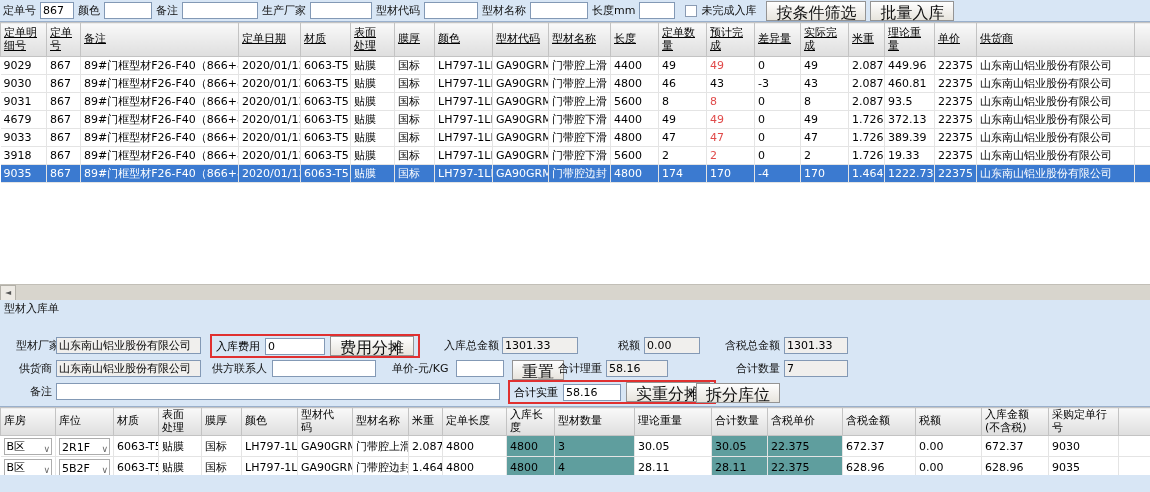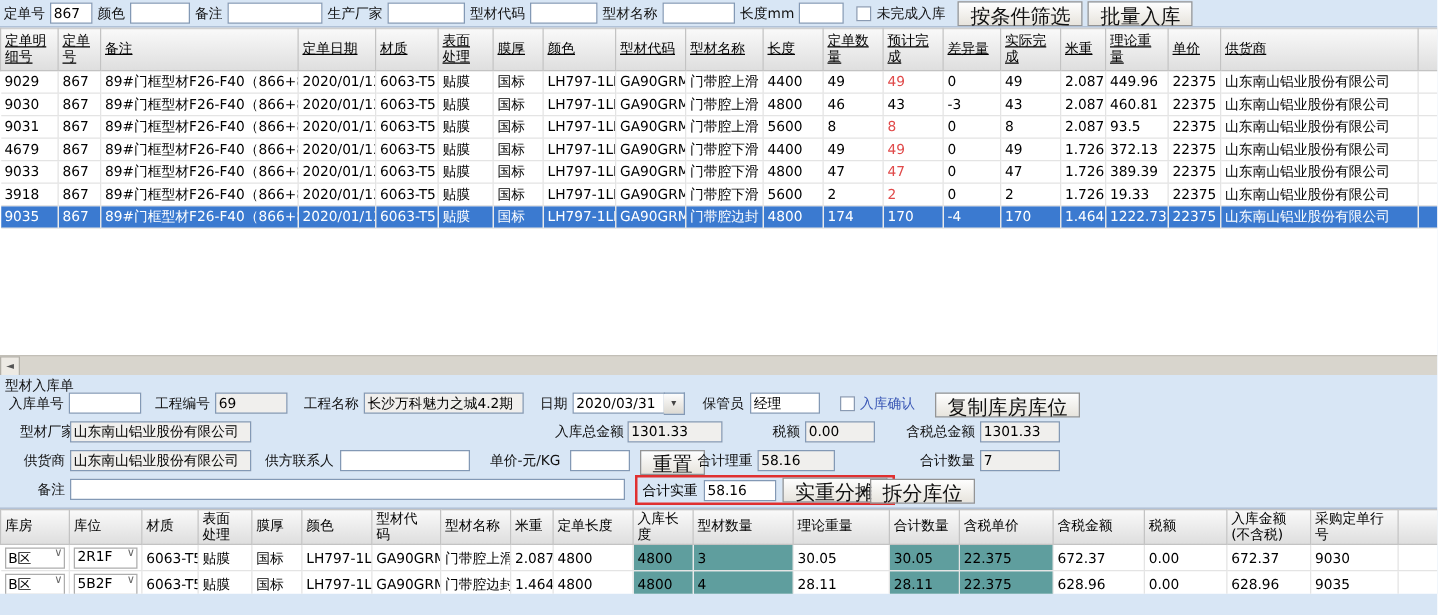--- a/index.html
+++ b/index.html
@@ -25,21 +25,21 @@
        background:linear-gradient(#f9f9f9,#dedede); border:1px solid #c3c3c3;
        padding:1px 8px 1px 3px; line-height:1.15; }
   td { border-right:1px solid #e4e4e4; border-bottom:1px solid #e4e4e4;
        padding:1px 3px; white-space:nowrap; overflow:hidden; height:18px; }
   .order-tbl th { height:34px;text-decoration:underline; }
   tr.selected td { background:#3b7ad0; color:#fff; }
   td.red { color:#e04a4a; }
   td.teal { background:#5f9e9e; }
   .in-tbl th { height:27px; }
   .in-tbl td { height:21px; }
-  .combo { display:flex; align-items:flex-start; height:17px; border:1px solid #adadad; background:#fff; padding:0 1px 0 2px; }
+  .combo { display:flex; align-items:flex-end; height:17px; border:1px solid #adadad; background:#fff; padding:0 1px 0 2px; }
   .combo .chev { margin-left:auto; color:#666; font-size:9px; line-height:9px; }
 
   
   .hscroll { height:16px; background:#d8d5cd; display:flex; align-items:center; border-top:1px solid #c2bfb7; }
   .hs-btn { width:16px; height:16px; background:#edeae4; border:1px solid #b3b0a8; color:#555;
             font-size:8px; line-height:14px; text-align:center; }
 
   
   .bottom { position:relative; height:175px; background:#d8e6f5; }
   .grp-title { position:absolute; left:4px; top:1px; color:#111; }
@@ -285,40 +285,29 @@
         </tbody>
       </table>
   </div>
   <div class="hscroll">
     <div class="hs-btn">◄</div>
   </div>
 
   <div class="bottom">
     <div class="grp-title">型材入库单</div>
 
-    <div class="frow" style="top:14px">
-      <span class="fl r" style="left:5px;width:46px">入库单号</span>
-      <input class="txt fi" style="left: 55px; width: 58px;" value="">
-      <span class="fl" style="left:124px">工程编号</span>
-      <input class="txt ro fi" style="left: 172px; width: 58px;" value="69">
-      <span class="fl" style="left:243px">工程名称</span>
-      <input class="txt ro fi" style="left: 291px; width: 128px;" value="长沙万科魅力之城4.2期">
-      <span class="fl" style="left:432px">日期</span>
-      <input class="txt fi" style="left: 458px; width: 74px;" value="2020/03/31">
-      <span class="dd-btn" style="left:531px">▾</span>
-      <span class="fl" style="left:562px">保管员</span>
-      <input class="txt fi" style="left: 600px; width: 56px;" value="经理">
-      <span class="cb fi" style="left:672px;top:3px"></span>
-      <span class="fl blue-lbl" style="left:688px">入库确认</span>
-      <button class="btn fi" style="left:748px">复制库房库位</button>
-    </div>
 
     <div class="frow" style="top:37px">
       <span class="fl" style="left:16px">型材厂家</span>
       <input class="txt ro fi" style="left: 56px; width: 145px;" value="山东南山铝业股份有限公司">
+      <div class="redbox" style="left:210px">
+        <span>入库费用</span>
+        <input class="txt" style="width: 60px;" value="0">
+        <button class="btn">费用分摊</button>
+      </div>
       <span class="fl" style="left:444px">入库总金额</span>
       <input class="txt ro fi" style="left: 502px; width: 76px;" value="1301.33">
       <span class="fl r" style="left:614px;width:26px">税额</span>
       <input class="txt ro fi" style="left: 644px; width: 56px;" value="0.00">
       <span class="fl r" style="left:722px;width:58px">含税总金额</span>
       <input class="txt ro fi" style="left: 784px; width: 64px;" value="1301.33">
     </div>
 
     <div class="frow" style="top:60px">
       <span class="fl r" style="left:4px;width:48px">供货商</span>

